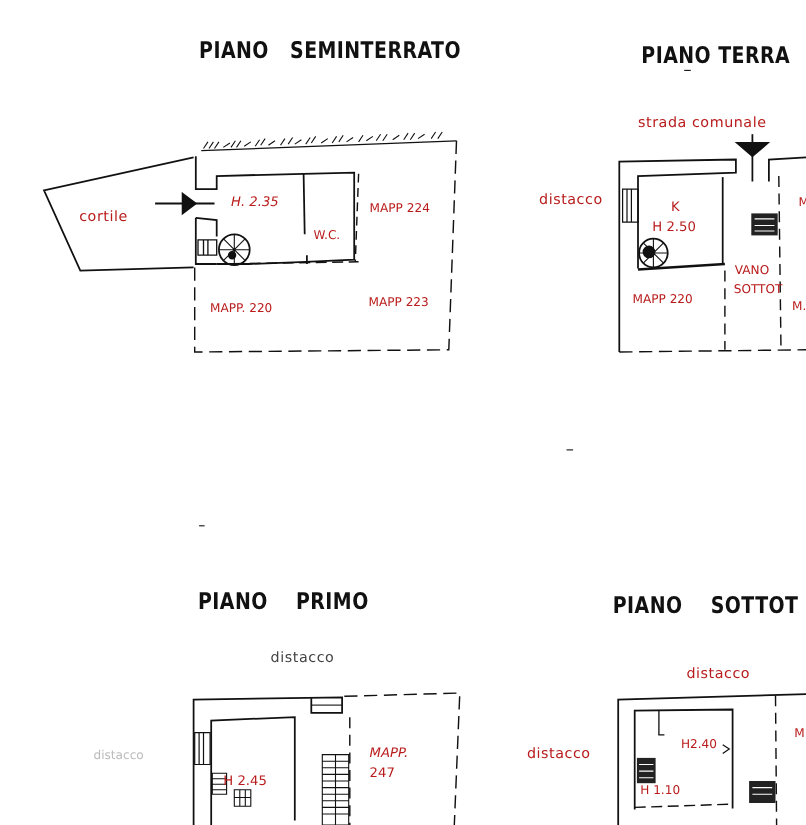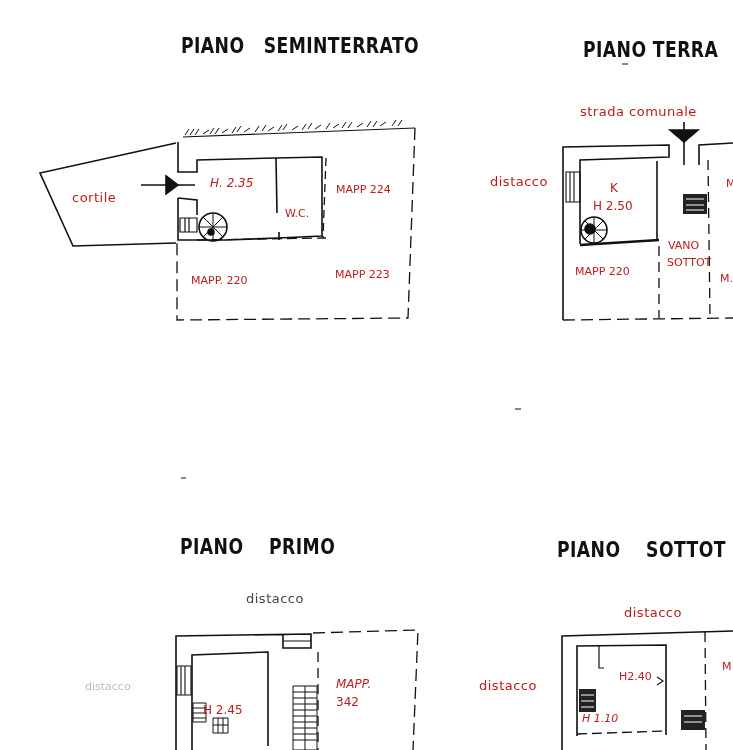--- a/index.html
+++ b/index.html
@@ -123,19 +123,19 @@
 <div class="lbl sm" style="left:668px; top:239px;">VANO</div>
 <div class="lbl sm" style="left:667px; top:256px;">SOTTOT</div>
 <div class="lbl sm" style="left:575px; top:265px;">MAPP 220</div>
 <div class="lbl sm" style="left:726px; top:177px;">M</div>
 <div class="lbl sm" style="left:720px; top:272px;">M.</div>
 
 <div class="lbl hand" style="left:246px; top:591px; color:#444;">distacco</div>
 <div class="lbl sm faint" style="left:85px; top:680px;">distacco</div>
 <div class="lbl" style="left:203px; top:674px;margin-top:29px;">H 2.45</div>
 <div class="lbl" style="left:336px; top:677px;font-style:italic;">MAPP.</div>
-<div class="lbl" style="left:336px; top:695px;">342</div>
+<div class="lbl" style="left:336px; top:695px;">247</div>
 
 <div class="lbl hand" style="left:624px; top:605px;">distacco</div>
 <div class="lbl hand" style="left:479px; top:678px;">distacco</div>
 <div class="lbl sm" style="left:619px; top:670px;">H2.40</div>
-<div class="lbl sm" style="left:582px; top:712px;font-style:italic;">H 1.10</div>
+<div class="lbl sm" style="left:582px; top:712px;">H 1.10</div>
 <div class="lbl sm" style="left:722px; top:660px;">M</div>
 
 </body></html>

